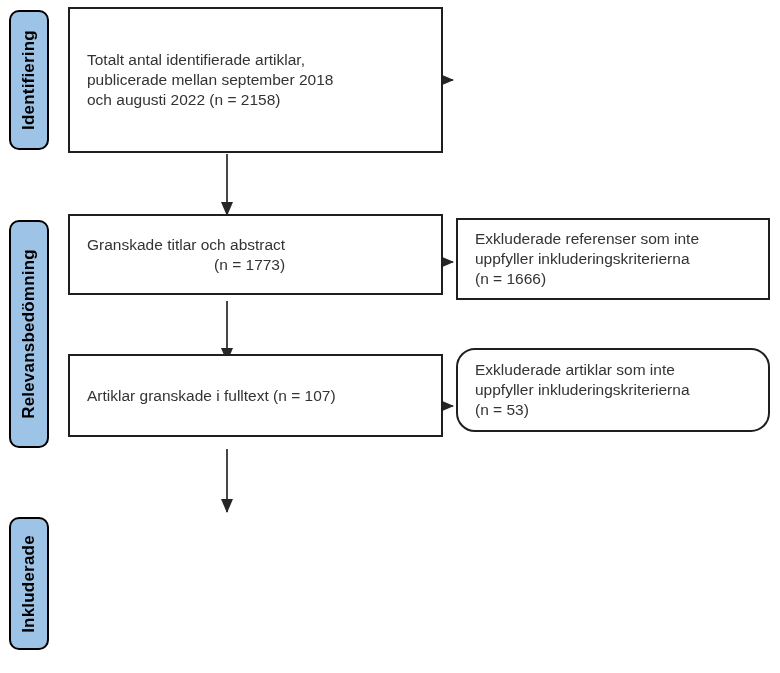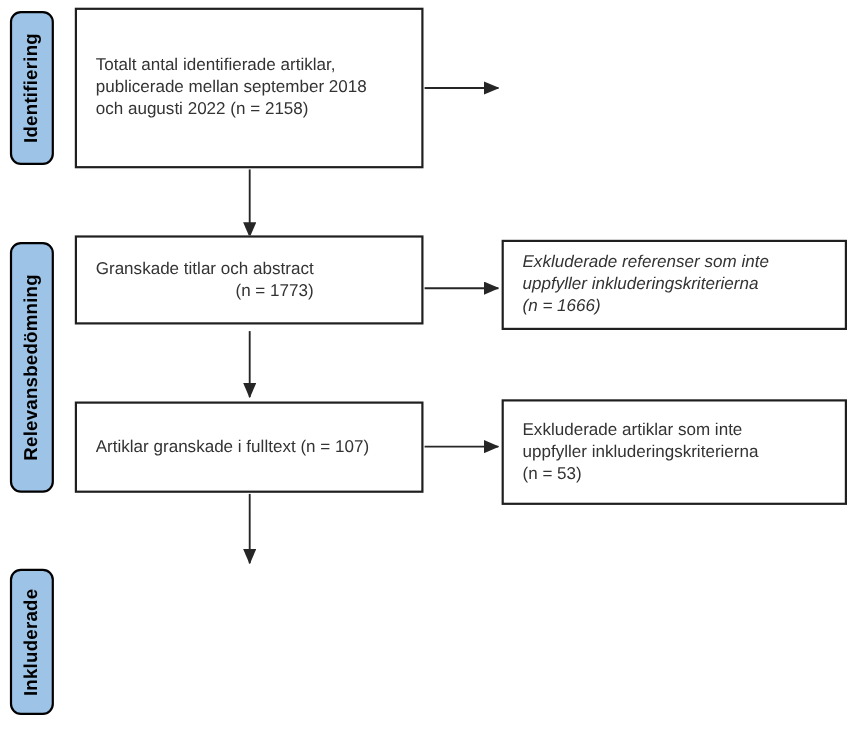--- a/index.html
+++ b/index.html
@@ -48,38 +48,38 @@
     color: #000000;
     letter-spacing: 0.2px;
   }
   .box {
     position: absolute;
     background: #ffffff;
     border: 2.5px solid var(--border_color);
     display: flex;
     align-items: center;
   }
-  .box.main { left: 68px; width: 317px; }
+  .box.main { left: 68px; width: 375px; }
   .box.side { left: 456px; width: 314px; }
   .box-text {
     display: block;
     padding-left: 17px;
     padding-right: 8px;
     font-size: 15.5px;
     line-height: 20px;
     white-space: pre-line;
     color: var(--text_color);
   }
   #m1 { top: 7px;   height: 146px; }
   #m2 { top: 214px; height: 81px; text-align: right;  }
-  #m3 { top: 365px; height: 83px; align-items: center;  }
+  #m3 { top: 354px; height: 83px; align-items: center;  }
   #m4 { top: 516px; height: 142px; }
   #s1 { top: 8px;   height: 145px; }
-  #s2 { top: 218px; height: 82px; font-style: italic;  }
-  #s3 { top: 363px; height: 96px;  }
+  #s2 { top: 218px; height: 82px;  }
+  #s3 { top: 348px; height: 84px; border-radius: 19px;  }
   #stage1 { top: 10px;  height: 140px; }
   #stage2 { top: 220px; height: 228px; }
   #stage3 { top: 517px; height: 133px; }
 </style>
 </head>
 <body>
 
 <div class="canvas">
 
   <svg class="arrows" viewBox="0 0 780 673" xmlns="http://www.w3.org/2000/svg">

